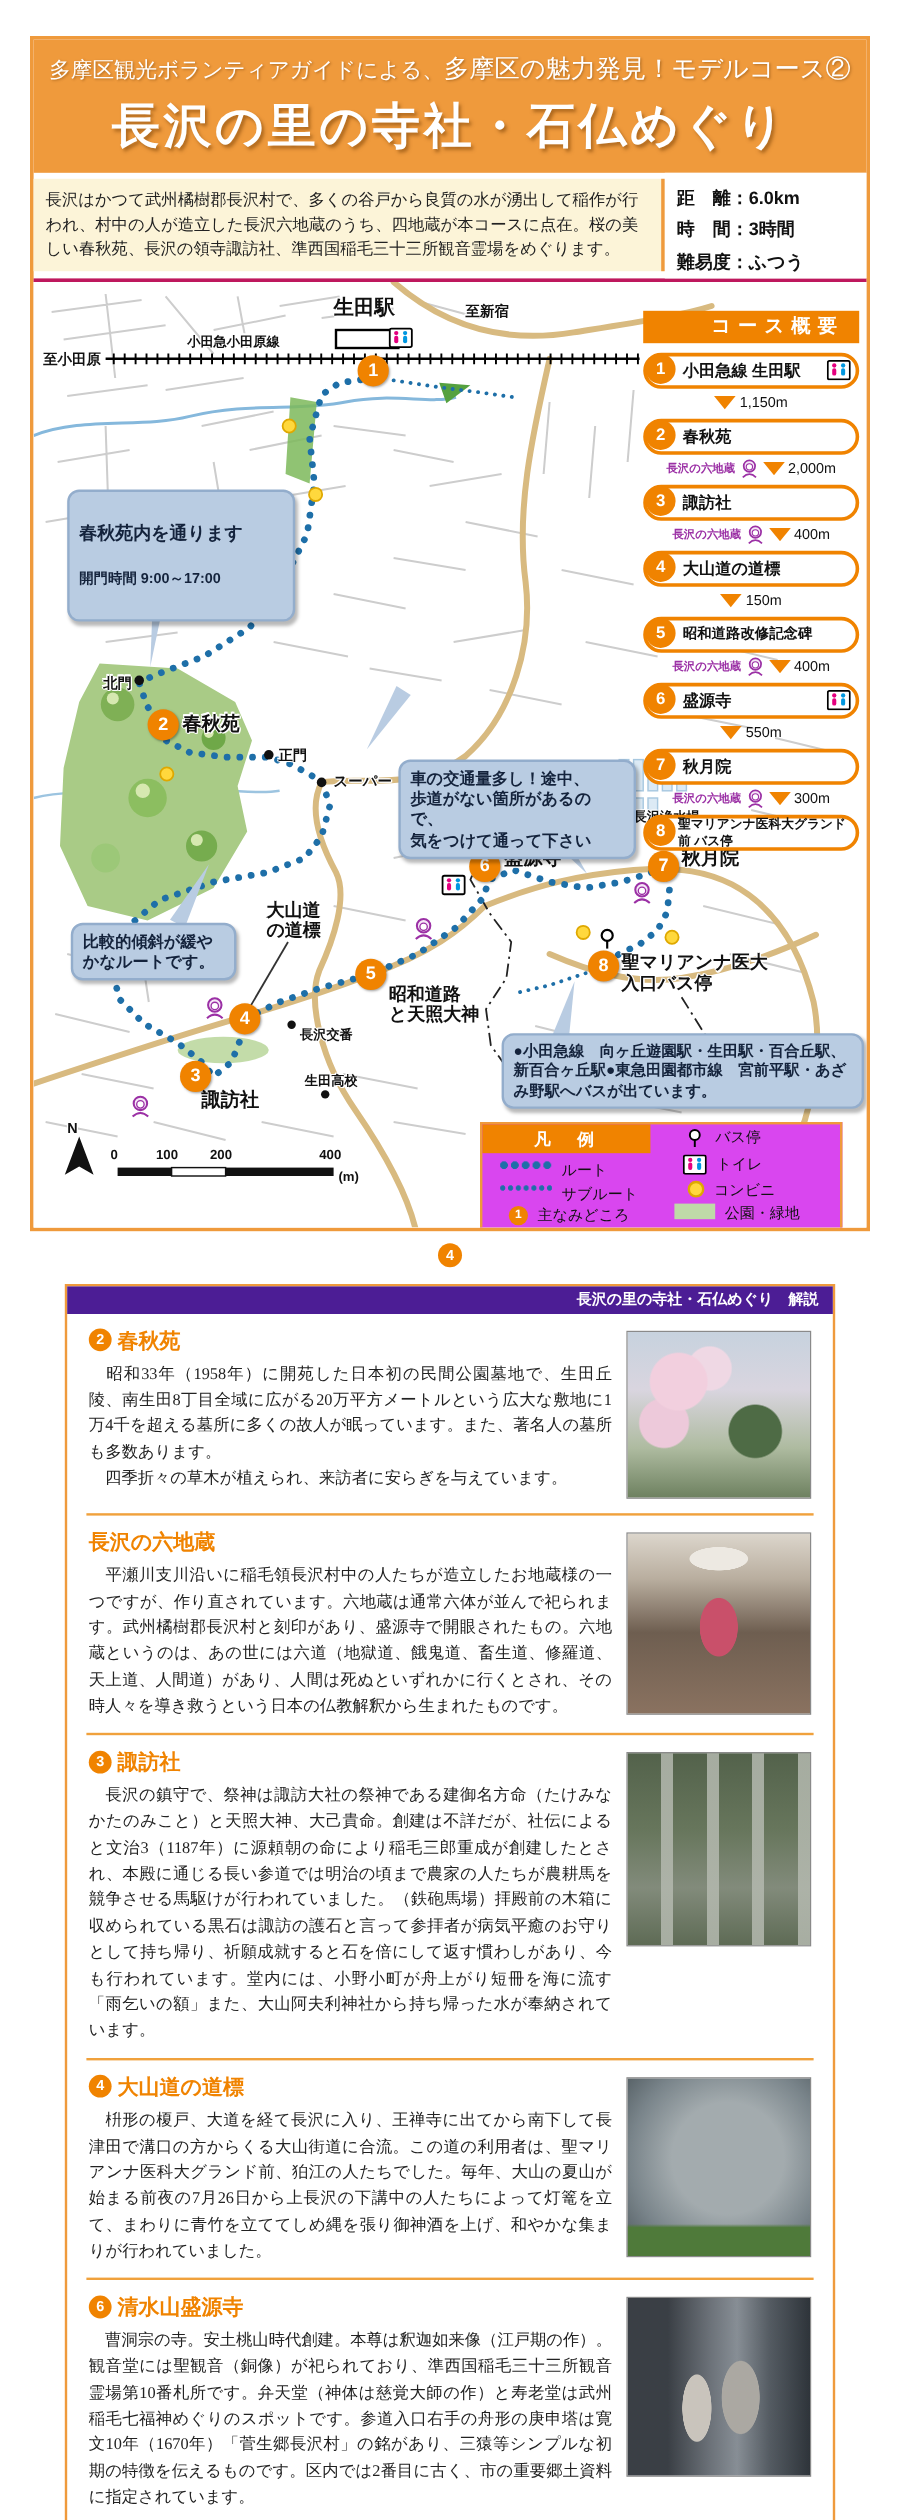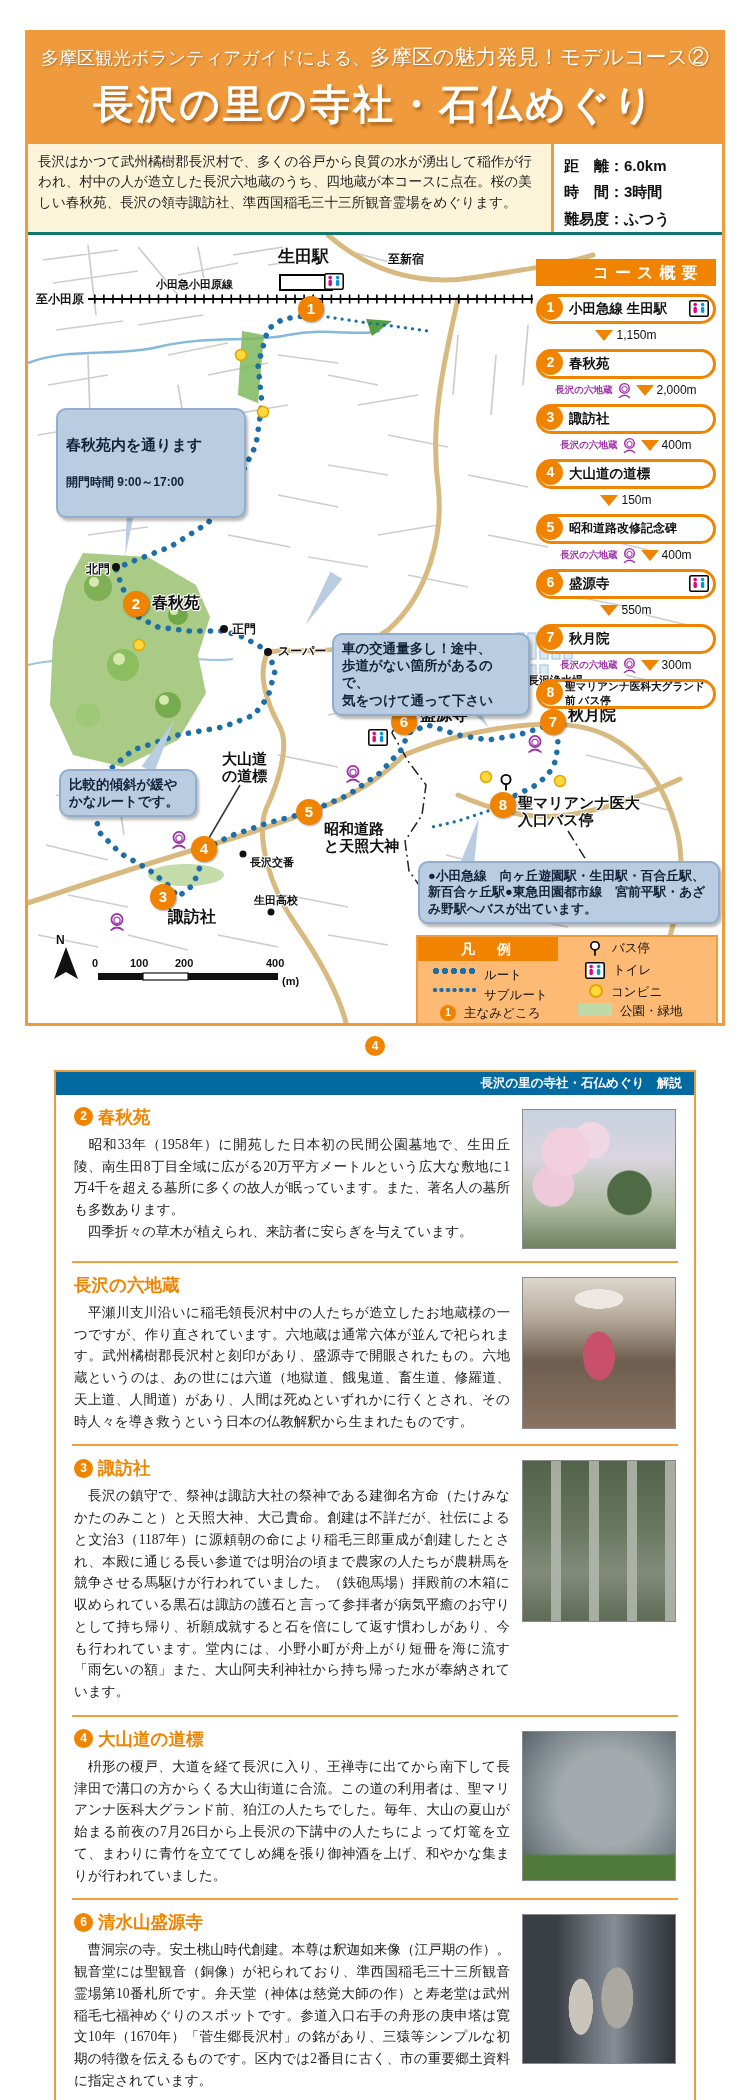--- a/index.html
+++ b/index.html
@@ -4,21 +4,21 @@
 <style>
   html,body{margin:0;padding:0;background:#fff;width:750px;height:2100px;overflow:hidden;
             font-family:"Liberation Sans",sans-serif;}
   
   .page1{position:relative;width:694px;margin:30px auto 0;border:3px solid #EF9A3C;background:#fff;}
   .p1-header{background:#EF9A3C;text-align:center;padding:10px 0 12px;}
   .p1-sub{color:#fff;font-weight:normal;font-size:18px;text-shadow:1px 1px 2px rgba(100,50,0,.45);}
   .p1-sub .em{font-size:21px;}
   .p1-title{color:#fff;font-weight:bold;font-size:40px;letter-spacing:3px;margin-top:6px;
             text-shadow:2px 3px 3px rgba(110,55,0,.5);}
-  .intro-row{display:flex;border-bottom:3px solid #0f766e;}
+  .intro-row{display:flex;border-bottom:3px solid #be185d;align-items:center;}
   .intro-text{flex:1;background:#FCF4D8;border-right:3px solid #EF9A3C;padding:8px 10px;
               font-size:13.6px;line-height:1.5;color:#222;}
   .intro-stats{width:150px;background:#fff;padding:9px 8px 0 10px;font-weight:bold;font-size:15px;
                color:#111;line-height:1.75;}
   
   .map{position:relative;width:694px;height:788px;background:#fff;overflow:hidden;}
   .map svg.base{position:absolute;left:0;top:0;}
   .mlabel{position:absolute;color:#111;font-weight:bold;white-space:pre-line;
           text-shadow:1px 0 #fff,-1px 0 #fff,0 1px #fff,0 -1px #fff,1px 1px #fff,-1px -1px #fff;}
   .s11{font-size:11px;} .s12{font-size:12px;} .s15{font-size:15px;line-height:1.12;} .s16{font-size:16px;} .s17{font-size:17px;}
@@ -39,36 +39,36 @@
   .pill .n{position:absolute;left:-1px;top:-2px;width:25px;height:25px;border-radius:50%;
            background:#F08300;color:#fff;text-align:center;line-height:25px;font-size:14px;}
   .pill .wc{margin-left:auto;margin-right:4px;display:flex;}
   .pill.small{font-size:10.6px;padding-left:26px;}
   .conn{height:23px;display:flex;align-items:center;justify-content:center;gap:3px;}
   .jz{color:#9B30A5;font-size:9.5px;font-weight:bold;}
   .arr{width:0;height:0;border-left:9px solid transparent;border-right:9px solid transparent;
        border-top:11px solid #F08300;}
   .dist{font-size:12px;color:#111;}
   
-  .legend{position:absolute;left:388px;top:700px;width:298px;height:86px;background:#fdba74;
+  .legend{position:absolute;left:372px;top:700px;width:298px;height:86px;background:#d946ef;
           border:2.5px solid #EF9A3C;z-index:8;font-size:12.5px;color:#111;}
   .legend-h{position:absolute;left:0;top:0;width:140px;height:24px;background:#F08300;color:#fff;
             font-weight:bold;text-align:center;line-height:24px;letter-spacing:4px;font-size:14px;}
   .lg-item{position:absolute;display:flex;gap:8px;}
   .dots-lg{width:44px;height:8px;background-image:radial-gradient(circle at 4px 4px,#1E6FA8 3px,transparent 3.5px);background-size:9px 8px;}
   .dots-sm{width:44px;height:6px;background-image:radial-gradient(circle at 3px 3px,#1E6FA8 2px,transparent 2.4px);background-size:6.5px 6px;}
   .lg-num{width:16px;height:16px;border-radius:50%;background:#F08300;color:#fff;font-size:10px;
           font-weight:bold;text-align:center;line-height:16px;}
   .conbini-dot{width:10px;height:10px;border-radius:50%;background:#FFD83D;border:2px solid #DFA800;}
   .park-swatch{width:34px;height:13px;background:#BFD9A8;}
   .pagenum{width:20px;height:20px;border-radius:50%;background:#F08300;color:#fff;font-weight:bold;
            font-size:12px;text-align:center;line-height:20px;margin:10px auto;}
   
   .page2{position:relative;width:638px;margin:14px auto 0;border:2.5px solid #EF9A3C;background:#fff;}
-  .p2-bar{background:#0369a1;height:23px;color:#fff;font-weight:bold;font-size:12.5px;
+  .p2-bar{background:#4c1d95;height:23px;color:#fff;font-weight:bold;font-size:12.5px;
           text-align:right;line-height:23px;padding-right:12px;}
   .sec{display:flex;padding:10px 18px 12px;gap:12px;}
   .sec .txt{flex:1;}
   .sec-h{display:flex;align-items:center;gap:5px;color:#F08300;font-weight:bold;font-size:17.5px;
          margin-bottom:5px;}
   .sec-num{width:19px;height:19px;border-radius:50%;background:#F08300;color:#fff;font-size:12px;
            text-align:center;line-height:19px;flex:none;}
   .sec-num:empty{display:none;}
   .sec-body{font-family:"Liberation Serif",serif;font-size:13.6px;line-height:1.6;color:#222;
             text-align:justify;white-space:pre-line;}

